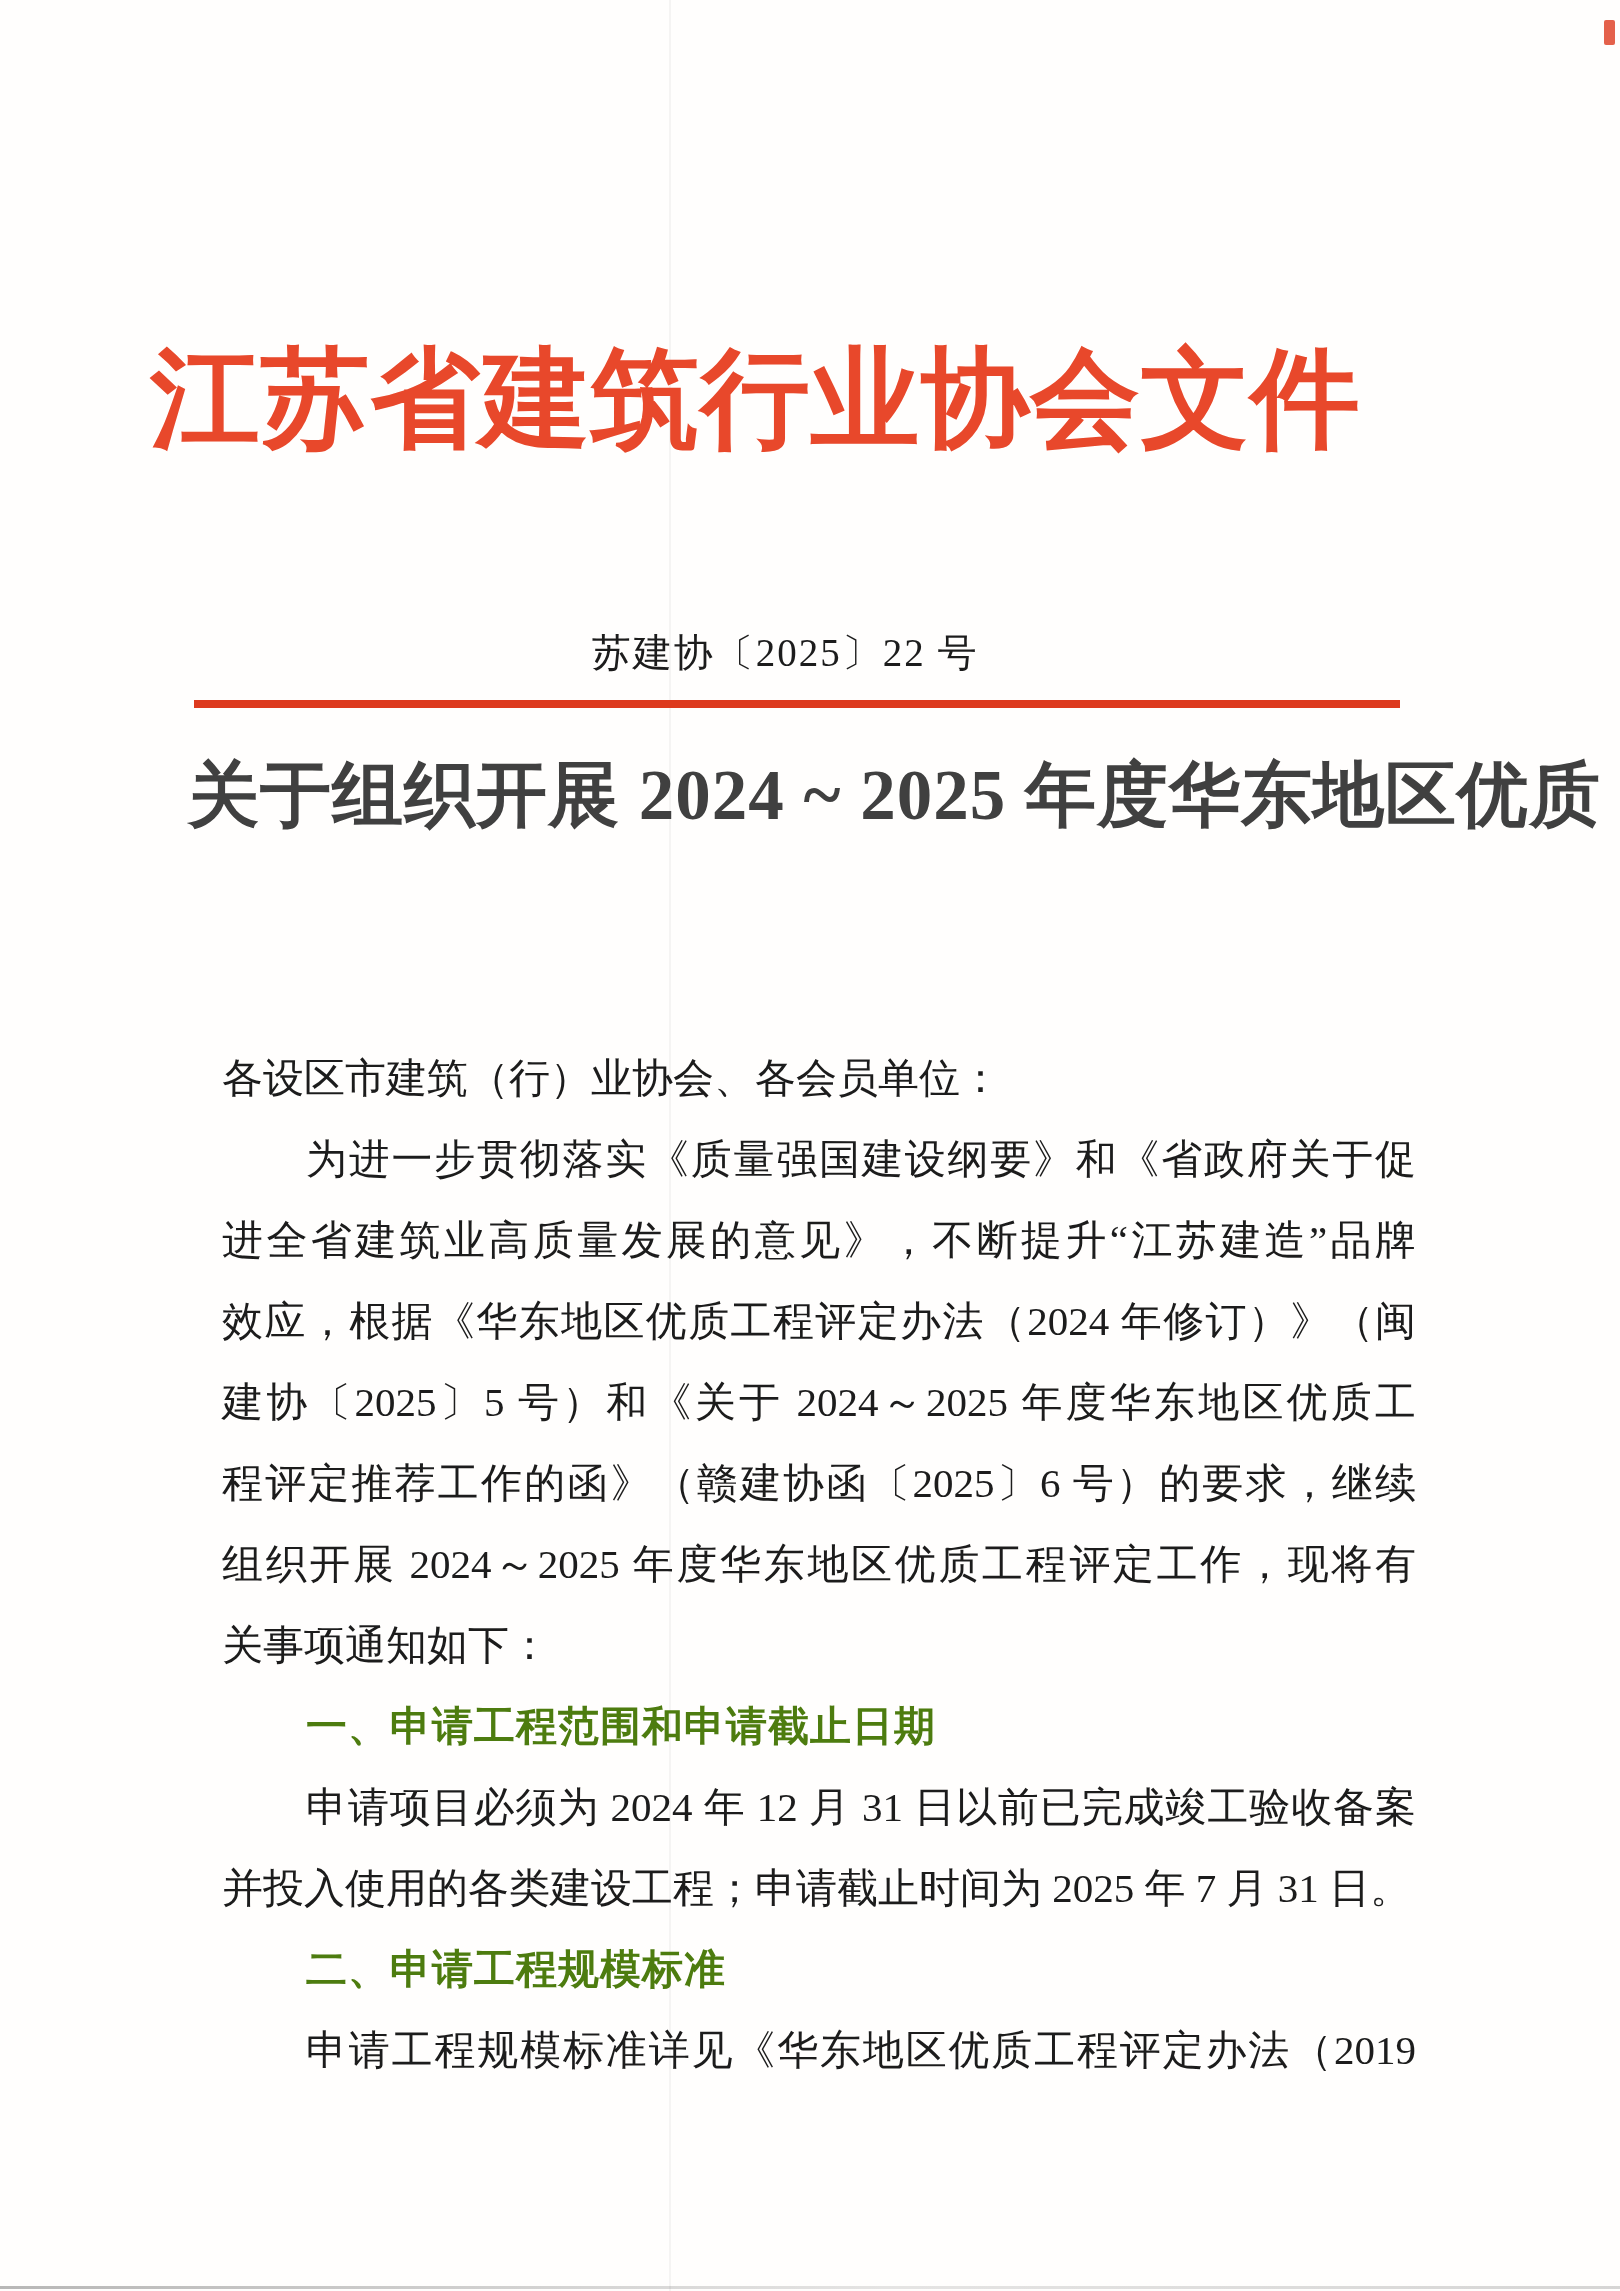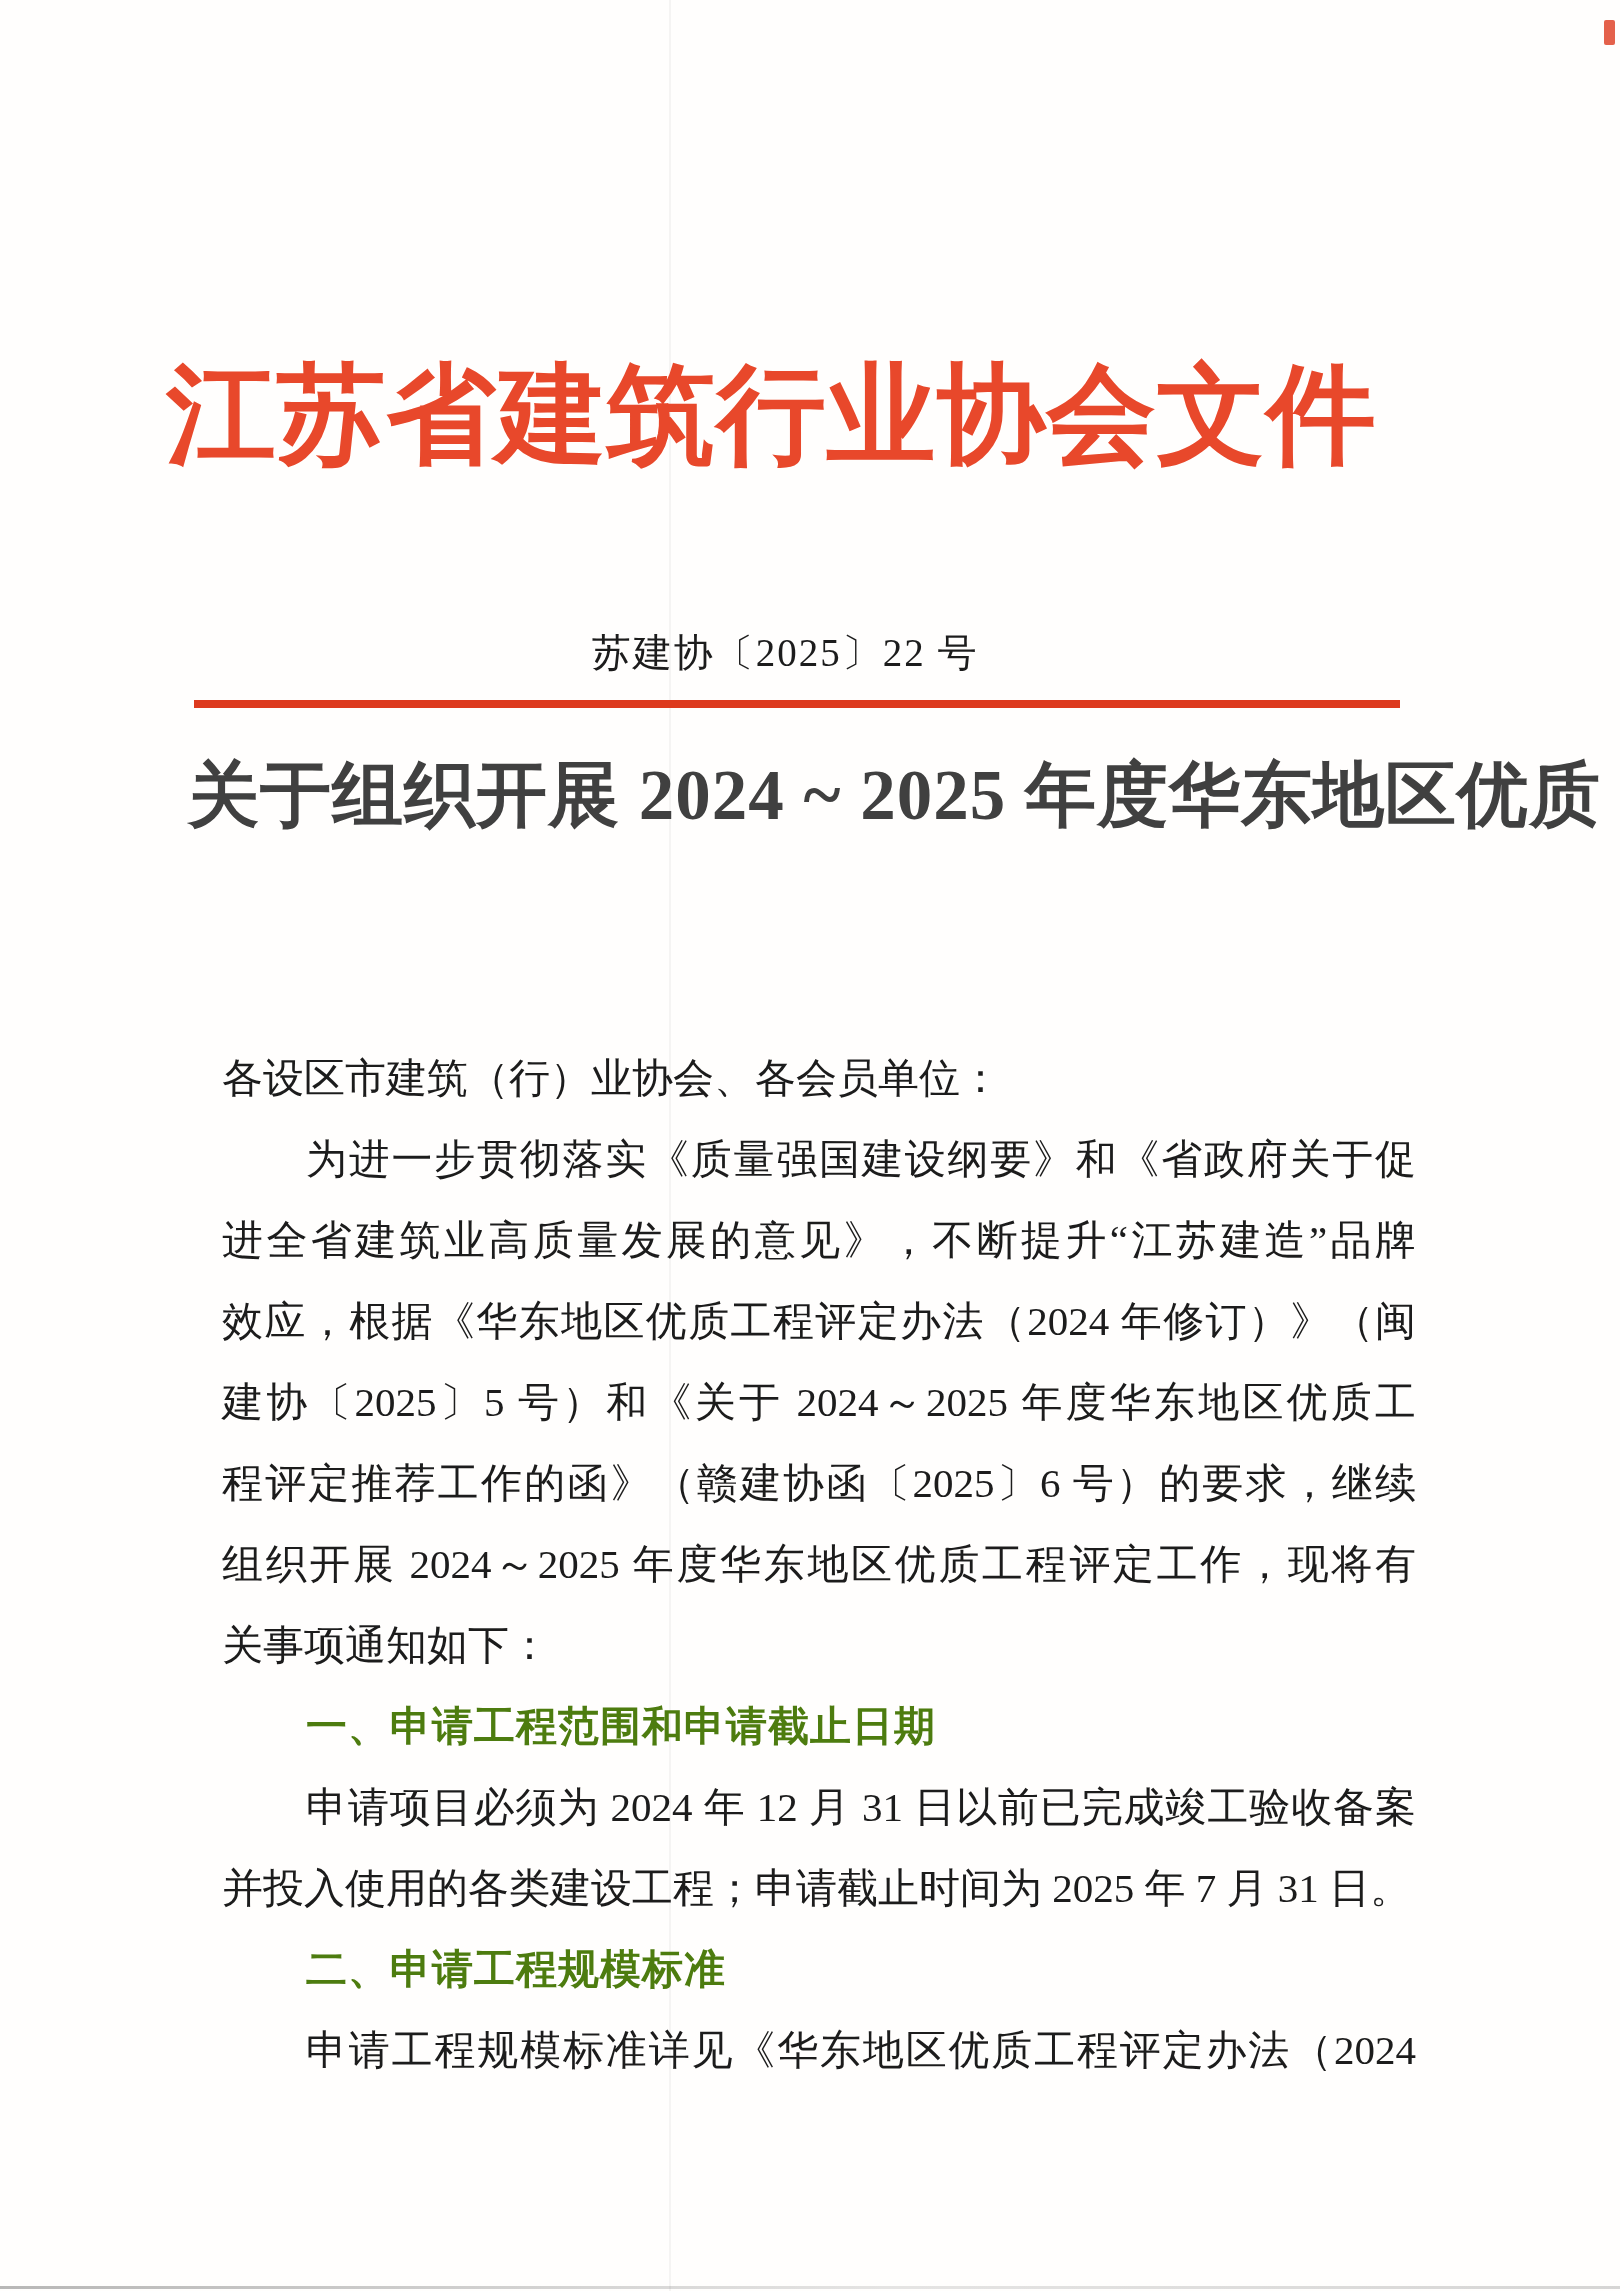--- a/index.html
+++ b/index.html
@@ -22,21 +22,21 @@
   }
   
   .bottom-edge{
     position:absolute;bottom:2.9px;left:0;width:100%;height:2.9px;
     background:linear-gradient(to right, rgba(0,0,0,0.28), rgba(0,0,0,0.10) 55%, rgba(0,0,0,0.16));
   }
   .content{
     position:absolute;left:188px;top:0;width:1194px;height:100%;
   }
   .org-title{
-    position:absolute;top:325px;left:-43px;width:1221px;margin:16px;
+    position:absolute;top:325px;left:-43px;width:1221px;margin:0;
     text-align:center;white-space:nowrap;
     font-size:109px;line-height:1.38;font-weight:bold;letter-spacing:1px;
     color:var(--header-red,#e8482b);
   }
   .doc-number{
     position:absolute;top:625px;left:0;width:100%;
     text-align:center;
     font-size:39px;line-height:55px;letter-spacing:2px;
     color:var(--body-text,#1c1c1c);
   }
@@ -94,19 +94,19 @@
         <div class="line p-mid">进全省建筑业高质量发展的意见》，不断提升“江苏建造”品牌</div>
         <div class="line p-mid">效应，根据《华东地区优质工程评定办法（2024 年修订）》（闽</div>
         <div class="line p-mid">建协〔2025〕5 号）和《关于 2024～2025 年度华东地区优质工</div>
         <div class="line p-mid">程评定推荐工作的函》（赣建协函〔2025〕6 号）的要求，继续</div>
         <div class="line p-mid">组织开展 2024～2025 年度华东地区优质工程评定工作，现将有</div>
         <div class="line p-end">关事项通知如下：</div>
         <div class="line heading">一、申请工程范围和申请截止日期</div>
         <div class="line p-first">申请项目必须为 2024 年 12 月 31 日以前已完成竣工验收备案</div>
         <div class="line p-end">并投入使用的各类建设工程；申请截止时间为 2025 年 7 月 31 日。</div>
         <div class="line heading">二、申请工程规模标准</div>
-        <div class="line p-first">申请工程规模标准详见《华东地区优质工程评定办法（2024</div>
+        <div class="line p-first">申请工程规模标准详见《华东地区优质工程评定办法（2019</div>
       </div>
   </div>
 
   <div class="bottom-edge"></div>
 </div>
 
 
 </body></html>

